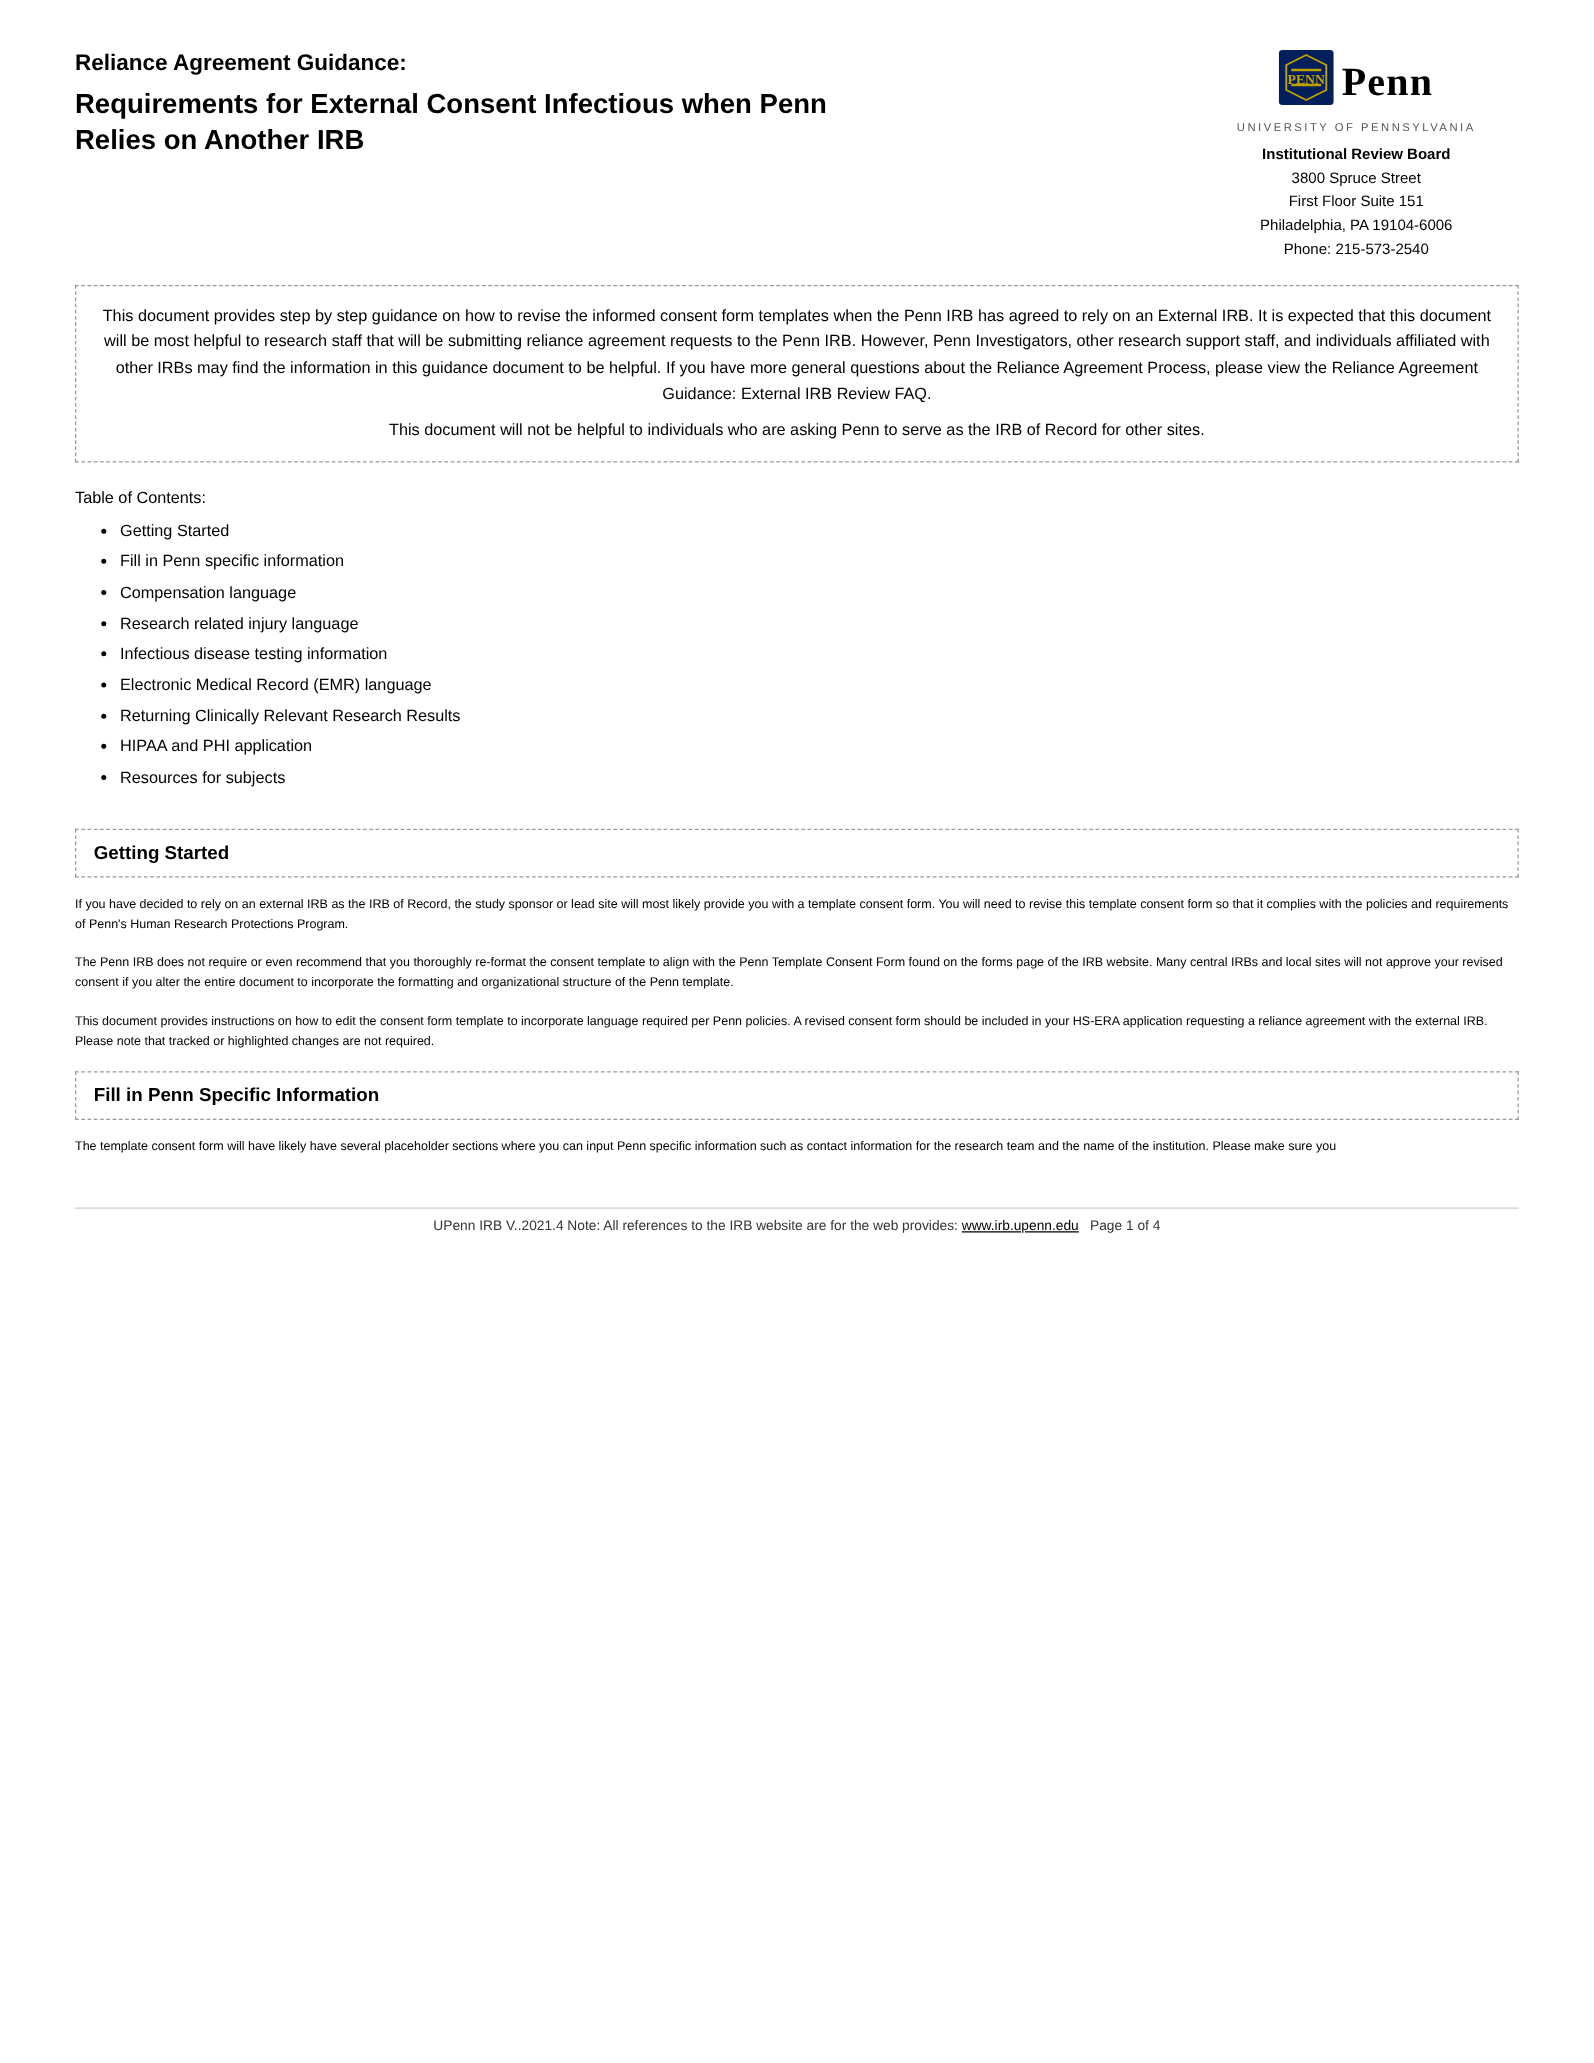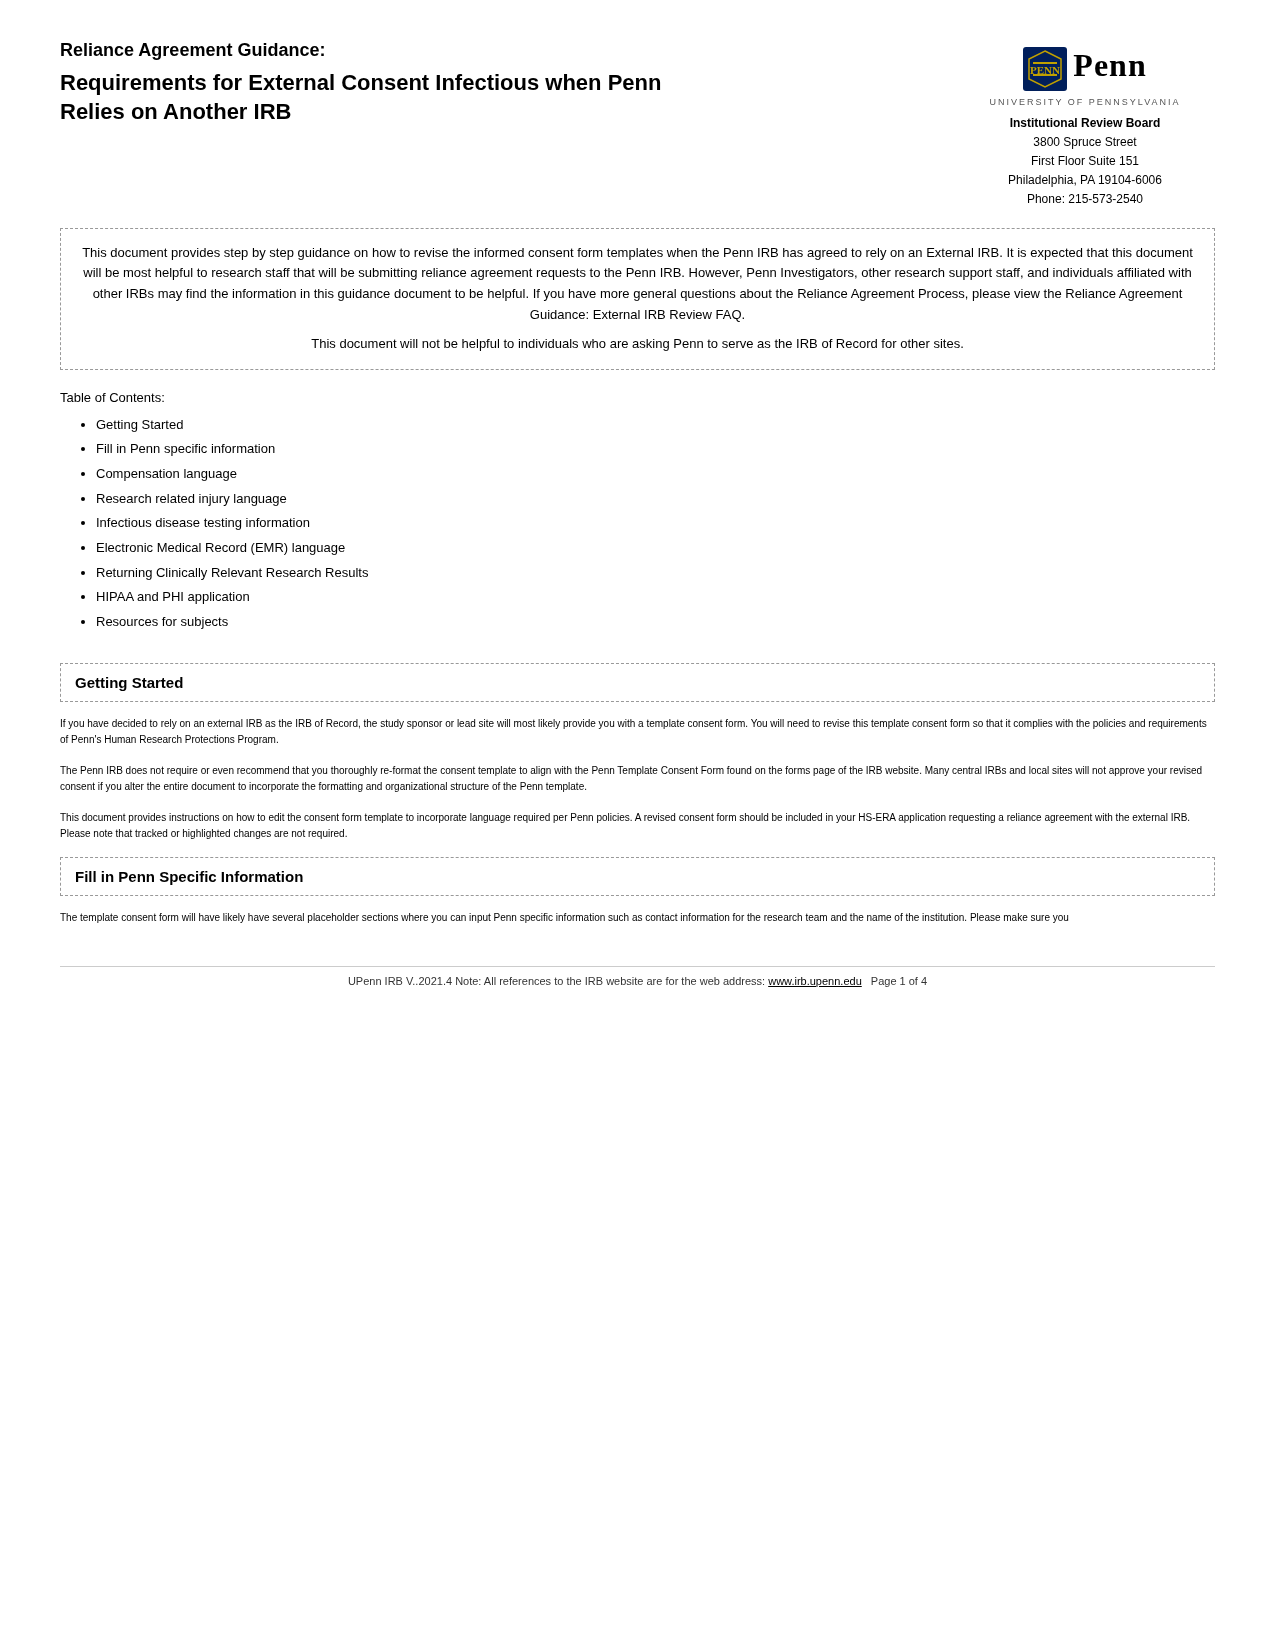--- a/index.html
+++ b/index.html
@@ -50,21 +50,21 @@
     }
 
     .logo-box {
       display: flex;
       flex-direction: column;
       align-items: center;
     }
 
     .penn-logo {
       display: flex;
-      align-items: flex-end;
+      align-items: flex-start;
       gap: 6px;
       margin-bottom: 4px;
     }
 
     .penn-shield {
       width: 44px;
       height: 44px;
     }
 
     .penn-text {
@@ -198,18 +198,18 @@
   <div class="body-text">If you have decided to rely on an external IRB as the IRB of Record, the study sponsor or lead site will most likely provide you with a template consent form. You will need to revise this template consent form so that it complies with the policies and requirements of Penn's Human Research Protections Program.</div>
   <div class="body-text">The Penn IRB does not require or even recommend that you thoroughly re-format the consent template to align with the Penn Template Consent Form found on the forms page of the IRB website. Many central IRBs and local sites will not approve your revised consent if you alter the entire document to incorporate the formatting and organizational structure of the Penn template.</div>
   <div class="body-text">This document provides instructions on how to edit the consent form template to incorporate language required per Penn policies. A revised consent form should be included in your HS-ERA application requesting a reliance agreement with the external IRB. Please note that tracked or highlighted changes are not required.</div>
 
   <div class="section-box">
     <div class="section-title">Fill in Penn Specific Information</div>
   </div>
   <div class="body-text">The template consent form will have likely have several placeholder sections where you can input Penn specific information such as contact information for the research team and the name of the institution. Please make sure you</div>
 
   <div class="page-footer">
-    <span>UPenn IRB V..2021.4 Note: All references to the IRB website are for the web address:</span>
+    <span>UPenn IRB V..2021.4 Note: All references to the IRB website are for the web provides:</span>
     <a class="footer-link">www.irb.upenn.edu</a>
     <span style="margin-left:6px;">Page 1 of 4</span>
   </div>
 
 </div>
 
 </body></html>

